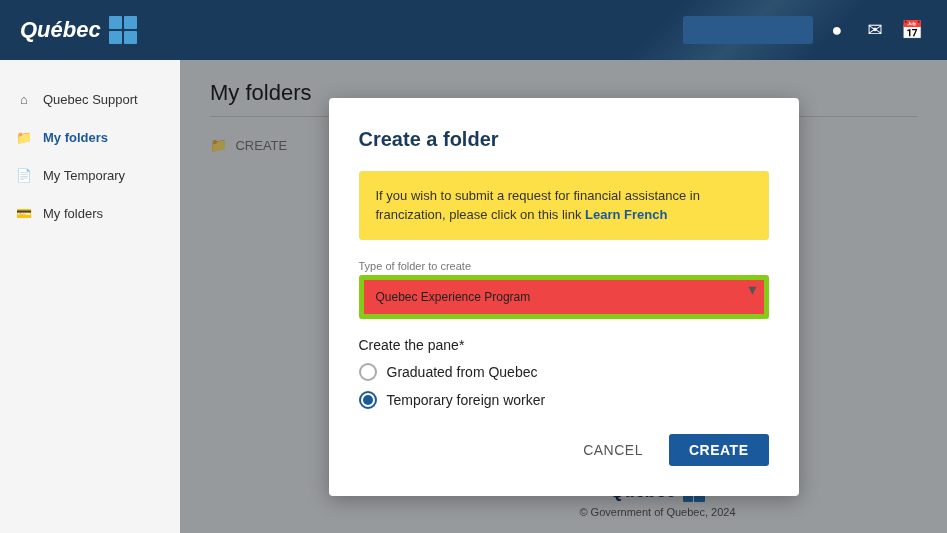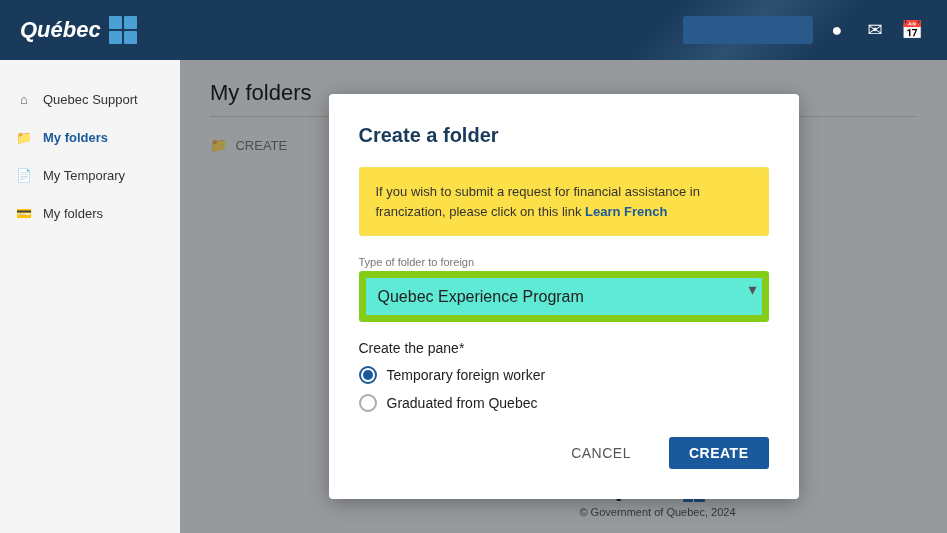--- a/index.html
+++ b/index.html
@@ -210,24 +210,24 @@
       color: #777;
       margin-bottom: 3px;
     }
     .dropdown-wrapper {
       position: relative;
       margin-bottom: 18px;
     }
     .dropdown-select {
       width: 100%;
       padding: 10px 35px 10px 12px;
-      border: 7px solid #84cc16;
+      border: 5px solid #84cc16;
       border-radius: 3px;
-      background: #5eead4;
-      font-size: 16px;
+      background: #ef4444;
+      font-size: 12px;
       color: #222;
       appearance: none;
       cursor: pointer;
     }
     .dropdown-arrow {
       position: absolute;
       right: 12px;
       top: 50%;
       transform: translateY(-50%);
       color: #555;
@@ -270,21 +270,21 @@
     }
     .radio-label {
       font-size: 14px;
       color: #222;
     }
 
     
     .modal-buttons {
       display: flex;
       justify-content: flex-end;
-      gap: 22px;
+      gap: 10px;
       margin-top: 25px;
     }
     .btn-cancel {
       background: transparent;
       border: none;
       color: #555;
       font-size: 14px;
       cursor: pointer;
       padding: 8px 16px;
       letter-spacing: 0.5px;
@@ -394,40 +394,40 @@
     <div class="modal-overlay">
       <div class="modal">
         <h2 class="modal-title">Create a folder</h2>
 
         <div class="info-box">
           <span>If you wish to submit a request for financial assistance in francization, please click on this link </span>
           <a href="#">Learn French</a>
         </div>
 
         <div class="dropdown-wrapper">
-          <div class="dropdown-label">Type of folder to foreign</div>
+          <div class="dropdown-label">Type of folder to create</div>
           <select class="dropdown-select">
             <option>Quebec Experience Program</option>
           </select>
           <div class="dropdown-arrow">▾</div>
         </div>
 
         <div class="radio-group-label">Create the pane*</div>
+
+        <div class="radio-item">
+          <div class="radio-circle">
+          </div>
+          <span class="radio-label">Graduated from Quebec</span>
+        </div>
 
         <div class="radio-item">
           <div class="radio-circle selected">
             <div class="radio-inner"></div>
           </div>
           <span class="radio-label">Temporary foreign worker</span>
-        </div>
-
-        <div class="radio-item">
-          <div class="radio-circle">
-          </div>
-          <span class="radio-label">Graduated from Quebec</span>
         </div>
 
         <div class="modal-buttons">
           <button class="btn-cancel">CANCEL</button>
           <button class="btn-create">CREATE</button>
         </div>
       </div>
     </div>
 
     <div class="footer">

